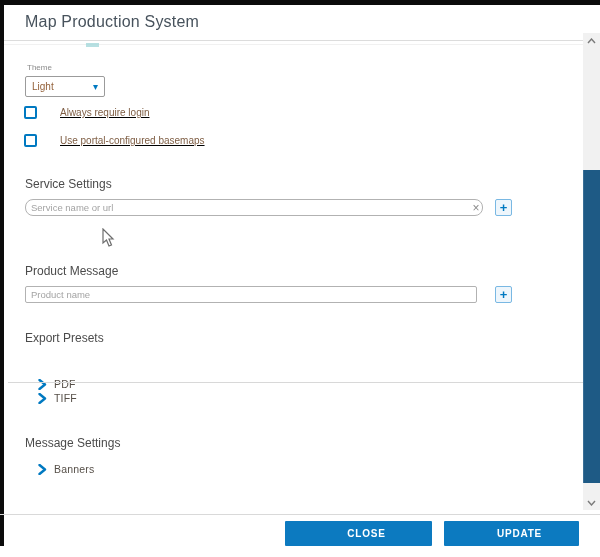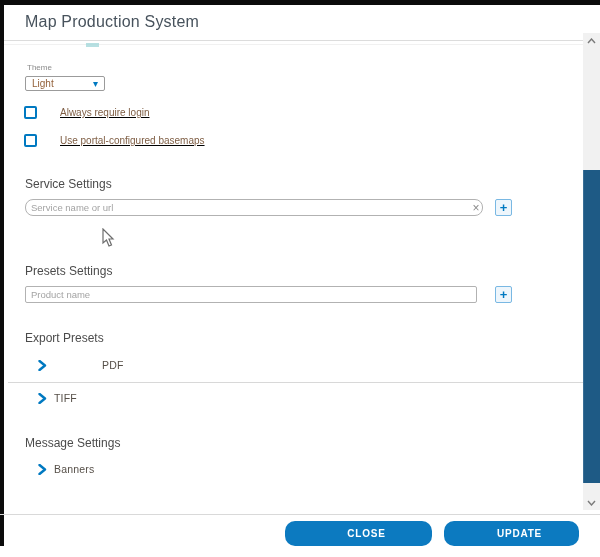--- a/index.html
+++ b/index.html
@@ -15,21 +15,21 @@
   .dialog-title {
     position:absolute; left:25px; top:13px;
     font-size:16px; font-weight:500; color:#47525c; letter-spacing:0.2px;text-align:center;
   }
   .header-divider { position:absolute; left:4px; top:40px; width:579px; height:1px; background:#dcdcdc; }
   .sub-divider { position:absolute; left:4px; top:44px; width:579px; height:1px; background:#f1f1f1; }
   .scrolled-edge { position:absolute; left:86px; top:43px; width:13px; height:4px; background:#9fd6d8; opacity:0.75; }
 
   .theme-label { position:absolute; left:27px; top:63px; font-size:8px; color:#8b8b8b; }
   .theme-select {
-    position:absolute; left:25px; top:76px; width:80px; height:15px;
+    position:absolute; left:25px; top:76px; width:80px; height:21px;
     border:1px solid #9b9b9b; border-radius:2px; background:#ffffff;
     display:flex; align-items:center; justify-content:space-between;
     padding:0 6px; cursor:default;
   }
   .theme-select .value { font-size:10px; color:#93613a; }
   .theme-select .arrow { font-size:10px; color:#0079c1; line-height:1; }
 
   .checkbox-row { position:absolute; left:24px; display:flex; align-items:center;text-decoration:underline; }
   .checkbox-row.row1 { top:106px; }
   .checkbox-row.row2 { top:134px; }
@@ -64,31 +64,31 @@
   .add-button {
     position:absolute; left:495px; width:17px; height:17px;
     border:1px solid #79b8e3; border-radius:2px; background:#eef6fc;
     display:flex; align-items:center; justify-content:center;
     color:#0079c1; font-size:13px; font-weight:bold; line-height:1; cursor:pointer;
   }
   .add-service { top:199px; }
   .add-product { top:286px; }
 
   .tree-row { position:absolute; left:38px; display:flex; align-items:center; cursor:pointer; }
-  .row-pdf { top:359px;gap:48px; }
+  .row-pdf { top:378px; }
   .row-tiff { top:392px; }
   .row-banners { top:463px; }
   .tree-chevron { width:9px; height:11px; display:block; }
   .tree-label { margin-left:7px; font-size:10.5px; color:#564f48; letter-spacing:0.2px; }
 
   .list-divider { position:absolute; left:8px; top:382px; width:575px; height:1px; background:#d8d8d8; }
 
   .footer-divider { position:absolute; left:0; top:514px; width:600px; height:1px; background:#d9d9d9; }
   .btn {
-    position:absolute; top:521px; height:25px; border:none; border-radius:10px;
+    position:absolute; top:521px; height:25px; border:none; border-radius:1px;
     background:#0c7ac0; color:#ffffff; font-family:"Liberation Sans", sans-serif;
     font-size:10px; font-weight:bold; letter-spacing:0.8px; cursor:pointer;
     display:flex; align-items:center; justify-content:center;padding-left:16px;
   }
   .btn-close { left:285px; width:147px; }
   .btn-update { left:444px; width:135px; }
 
   .scrollbar {
     position:absolute; left:583px; top:33px; width:17px; height:477px;
     background:#f1f1f1;
@@ -138,21 +138,21 @@
   <div class="add-button add-service">
       <span>+</span>
     </div>
 
   <div class="cursor-wrap">
     <svg width="14" height="20" viewBox="0 0 14 20">
       <path d="M1,1 L1,15 L4.5,12 L7,18 L9.5,17 L7,11 L11,11 Z" fill="#ffffff" stroke="#6d6d6d" stroke-width="1.2"></path>
     </svg>
   </div>
 
-  <div class="section-heading h-product">Presets Settings</div>
+  <div class="section-heading h-product">Product Message</div>
   <input class="text-input input-product" type="text" placeholder="Product name" style="">
   <div class="add-button add-product">
       <span>+</span>
     </div>
 
   <div class="section-heading h-export">Export Presets</div>
 
   <div class="tree-row row-pdf">
     <svg class="tree-chevron" viewBox="0 0 9 11">
       <path d="M1.5,1 L7,5.5 L1.5,10" fill="none" stroke="#0079c1" stroke-width="2.4" stroke-linecap="round" stroke-linejoin="round"></path>

